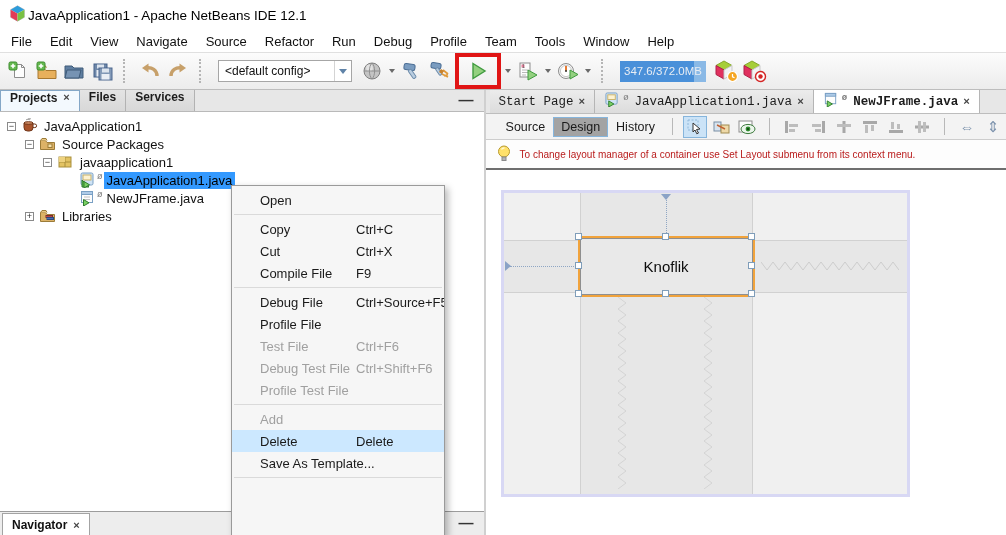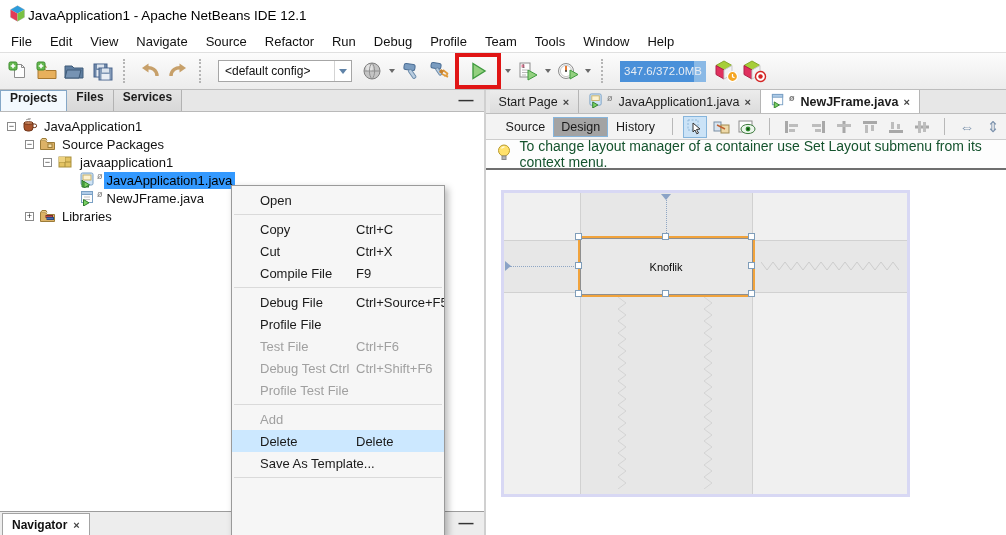--- a/index.html
+++ b/index.html
@@ -31,21 +31,21 @@
     color:#e8edf4; font-size:11.5px; white-space:nowrap; }
 
   
   .main { height:445px; display:flex; position:relative; }
   .left { width:512px; border-right:2px solid #d0d0d0; display:flex; flex-direction:column; background:#fff; }
   .right { flex:1; display:flex; flex-direction:column; background:#fff; }
 
   
   .ptabs { height:22px; background:#e7e7e7; border-bottom:1px solid #b9b9b9; display:flex; position:relative; }
   .ptab { display:flex; align-items:flex-start; gap:6px; padding:0 9px; font-size:12px; font-weight:bold;
-    background:linear-gradient(#e4e4e4,#d8d8d8); border-right:1px solid #b2b2b2; color:#1c1c1c;flex-direction:column; }
+    background:linear-gradient(#e4e4e4,#d8d8d8); border-right:1px solid #b2b2b2; color:#1c1c1c; }
   .ptab.active { background:#f3f9fe; border:1px solid #84a7c7; border-bottom:none; }
   .tab-x { color:#444; font-size:11px; font-weight:bold; }
   .min-dash { position:absolute; right:10px; top:1px; font-size:15px; font-weight:bold; color:#333; }
 
   
   .tree { flex:1; background:#fff; padding-top:5px; position:relative; }
   .trow { height:18px; display:flex; align-items:center; }
   .exp { width:9px; height:9px; border:1px solid #8a8a8a; background:#fff; font-size:9px;
     line-height:7px; text-align:center; color:#333; margin-right:5px; flex:none; }
   .ticon { width:17px; height:16px; position:relative; margin-right:3px; flex:none; }
@@ -66,48 +66,48 @@
   .citem { height:22px; display:flex; align-items:center; padding-left:28px; color:#1a1a1a; }
   .clabel { width:96px; flex:none; white-space:nowrap; }
   .csc { white-space:nowrap; }
   .citem.disabled { color:#a0a0a0; }
   .citem.highlight { background:#cce8ff; }
   .csep { height:1px; background:#dadada; margin:3px 2px; }
 
   
   .etabs { height:24px; background:#e7e7e7; border-bottom:1px solid #bdbdbd; display:flex; padding-left:4px; }
   .etab { display:flex; align-items:center; gap:5px; padding:0 9px; font-size:12.5px; color:#1c1c1c;
-    background:linear-gradient(#ececec,#dcdcdc); border-right:1px solid #b5b5b5; }
+    background:linear-gradient(#ececec,#dcdcdc); border-right:1px solid #b5b5b5;font-family:Liberation Mono, monospace; }
   .etab.active { background:#fff; font-weight:bold; }
 
   
   .etoolbar { height:26px; background:#f3f3f3; border-bottom:1px solid #cdcdcd;
     display:flex; align-items:center; padding-left:12px; }
   .viewbtn { padding:3px 8px; font-size:12.5px; color:#1a1a1a; }
   .viewbtn.active { background:#a3a3a3; border:1px solid #86b5dc; padding:2px 7px; }
   .vsep { width:1px; height:17px; background:#b8b8b8; margin:0 9px; }
   .ebtn { width:24px; height:22px; display:flex; align-items:center; justify-content:center; margin:0 1px; }
   .ebtn.toggled { background:#cbe3f7; border:1px solid #86b5dc; }
   .arrowglyph { color:#7d93ad; font-size:15px; }
 
   
   .hintbar { height:30px; display:flex; align-items:center; gap:9px; padding-left:11px;
-    background:#fdfdfd; border-bottom:2px solid #6e6e6e; font-size:14px; color:#14532d; }
+    background:#fdfdfd; border-bottom:2px solid #6e6e6e; font-size:10px; color:#b91c1c; }
 
   
   .design { flex:1; position:relative; background:#fff; }
   .canvas { position:absolute; left:15px; top:20px; width:409px; height:307px;
     background:#f0f0f0; border:3px solid #d8d8f4; }
   .vband { position:absolute; left:76px; top:0; width:173px; height:100%;
     background:#e7e7e7; border-left:1px solid #d1d1d1; border-right:1px solid #d1d1d1; }
   .hband { position:absolute; left:0; top:47px; width:100%; height:53px;
     background:#e7e7e7; border-top:1px solid #d1d1d1; border-bottom:1px solid #d1d1d1; }
   .jbutton { position:absolute; left:76px; top:45px; width:173px; height:57px;
     background:#e9e9e9; border:1px solid #8f8f8f; box-shadow:0 0 0 2px #f1a33c;
-    display:flex; align-items:center; justify-content:center; font-size:11px; color:#0c0c0c; }
+    display:flex; align-items:center; justify-content:center; font-size:15px; color:#0c0c0c; }
   .handle { position:absolute; width:7px; height:7px; background:#fff; border:1px solid #7f9db9; }
   .anchor-v { position:absolute; left:162px; top:5px; height:35px; border-left:1px dotted #8fa6c4; }
   .anchor-h { position:absolute; left:6px; top:73px; width:64px; border-top:1px dotted #8fa6c4; }
   .arr-down { position:absolute; left:157px; top:1px; width:0; height:0;
     border-left:5px solid transparent; border-right:5px solid transparent; border-top:6px solid #8ba3c6; }
   .arr-right { position:absolute; left:1px; top:68px; width:0; height:0;
     border-top:5px solid transparent; border-bottom:5px solid transparent; border-left:6px solid #8ba3c6; }
 </style>
 </head>
 <body>
@@ -544,21 +544,21 @@
   </div>
   <div class="citem">
     <span class="clabel">Profile File</span>
     <span class="csc"></span>
   </div>
   <div class="citem disabled">
     <span class="clabel">Test File</span>
     <span class="csc">Ctrl+F6</span>
   </div>
   <div class="citem disabled">
-    <span class="clabel">Debug Test Ctrl</span>
+    <span class="clabel">Debug Test File</span>
     <span class="csc">Ctrl+Shift+F6</span>
   </div>
   <div class="citem disabled">
     <span class="clabel">Profile Test File</span>
     <span class="csc"></span>
   </div>
   <div class="csep"></div>
   <div class="citem disabled">
     <span class="clabel">Add</span>
     <span class="csc"></span>

